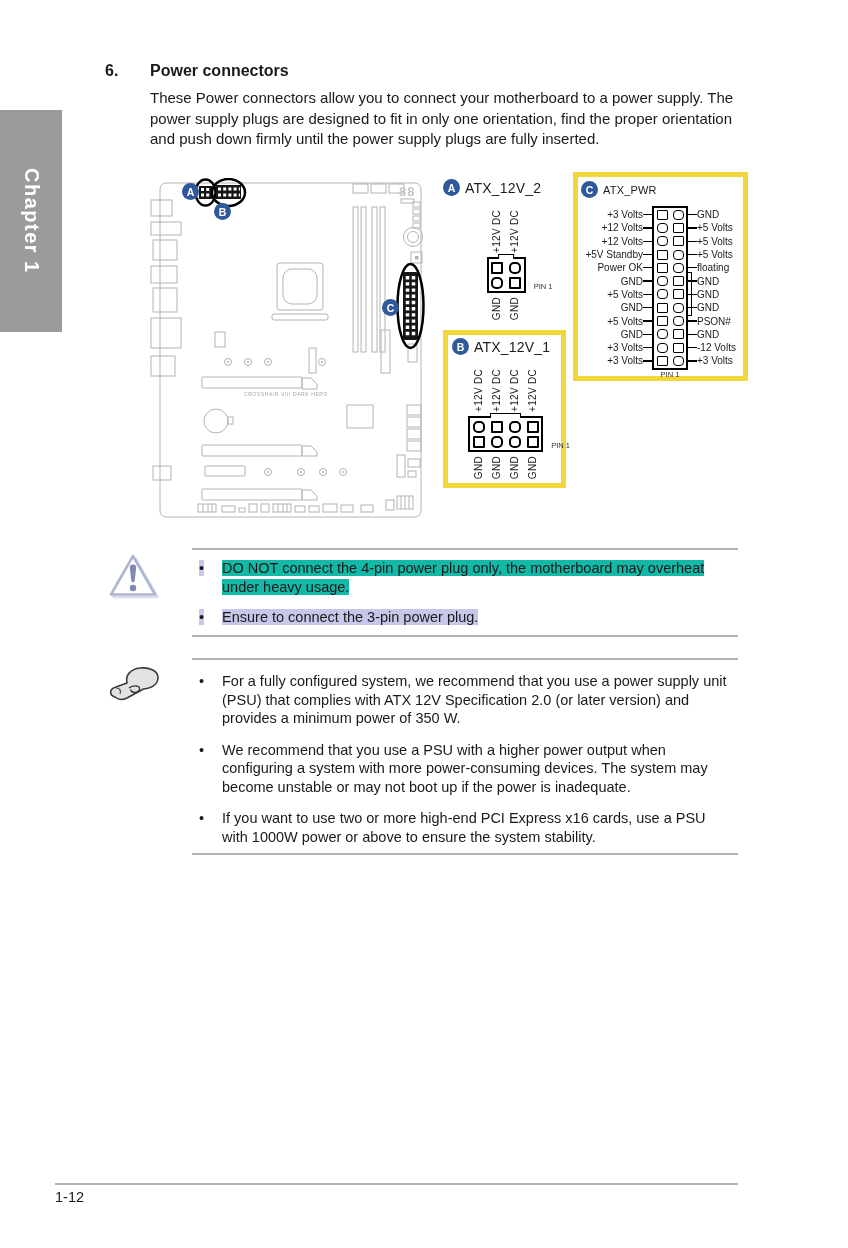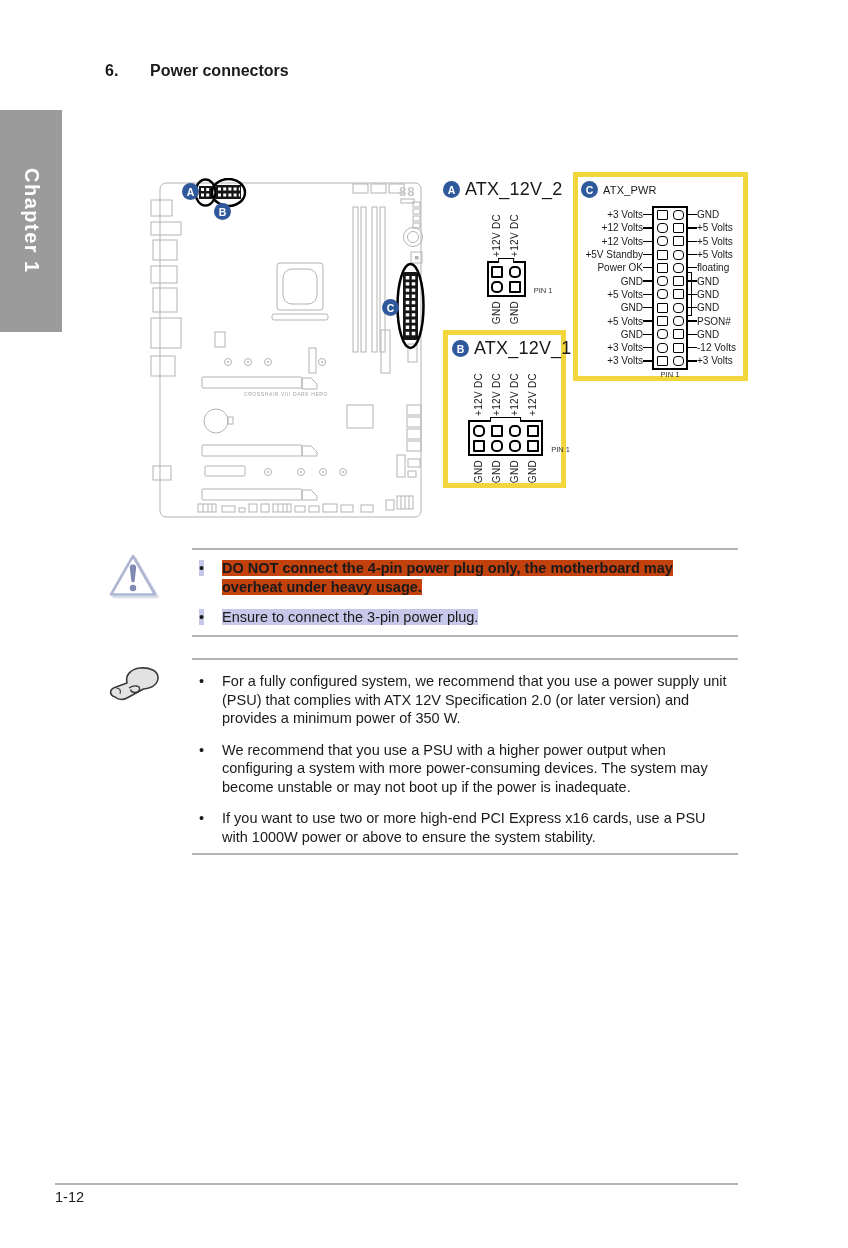--- a/index.html
+++ b/index.html
@@ -27,21 +27,21 @@
   .badge-a-board{left:182px;top:23px;}
   .badge-b-board{left:214px;top:43px;}
   .badge-c-board{left:382px;top:139px;}
 
   .panel{position:absolute;background:#fff;box-sizing:border-box;}
   .ybox{border:5px solid #f2d73c;}
   .panel-a{left:443px;top:19px;width:126px;}
   .panel-b{left:443px;top:170px;width:123px;height:158px;padding:3px 2px 0 4px;}
   .panel-c{left:573px;top:12px;width:175px;height:209px;padding:4px 3px 0 3px;}
   .panel-head{display:flex;align-items:center;gap:5px;}
-  .panel-title{font-size:18px;letter-spacing:0.2px;white-space:nowrap;}
+  .panel-title{font-size:14px;letter-spacing:0.2px;white-space:nowrap;}
 
   
   .conn-col{display:flex;flex-direction:column;align-items:center;margin-top:5px;}
   .vrow{display:flex;justify-content:center;}
   .vrow.top{height:52px;align-items:flex-end;margin-bottom:4px;}
   .vrow.bot{align-items:flex-start;margin-top:4px;}
   .vlab{width:18px;display:flex;justify-content:center;}
   .vtext{writing-mode:vertical-rl;transform:rotate(180deg);font-size:10px;line-height:1;
          letter-spacing:0.3px;white-space:nowrap;}
   .connbox{position:relative;border:2px solid #000;padding:2.5px;display:flex;flex-direction:column;
@@ -94,20 +94,21 @@
 <body>
 
 <div class="page">
 
   <div class="chapter-tab" style="background: rgb(155, 155, 155);">
     <span>Chapter 1</span>
   </div>
 
   <div class="sec-num">6.</div>
   <div class="sec-title">Power connectors</div>
+  <p class="intro">These Power connectors allow you to connect your motherboard to a power supply. The power supply plugs are designed to fit in only one orientation, find the proper orientation and push down firmly until the power supply plugs are fully inserted.</p>
 
   <div class="diagram">
 
     <svg class="board" viewBox="0 0 280 344">
       <g stroke="#b3b3b3" fill="none" stroke-width="1">
         <rect x="10" y="5" width="261" height="334" rx="6"></rect>
 
         <g>
           <rect x="1" y="22" width="21" height="16"></rect>
             <rect x="1" y="44" width="30" height="13"></rect>
@@ -473,21 +474,21 @@
   <svg class="warn-icon" width="54" height="50" viewBox="0 0 54 50">
     <path d="M28.5 7.5 L50.5 46 L6.5 46 Z" fill="none" stroke="#dadee9" stroke-width="2.6" stroke-linejoin="round"></path>
     <path d="M26 5 L48 43.5 L4 43.5 Z" fill="#fff" stroke="#aeb6d4" stroke-width="2.6" stroke-linejoin="round"></path>
     <path d="M26 13.5 C28.8 13.5 29.4 15.2 29.1 17.6 L27.7 29.8 C27.5 31.8 24.5 31.8 24.3 29.8 L22.9 17.6 C22.6 15.2 23.2 13.5 26 13.5 Z" fill="#8089b0"></path>
     <circle cx="26" cy="37" r="3.2" fill="#8089b0"></circle>
   </svg>
   <div class="warn-block">
     <div>
         <div class="n-item">
           <span class="n-bullet"><span class="hl" style="background: rgb(199, 200, 233);">•</span></span>
-          <div class="n-text"><span class="hl" style="background: #c2410c; font-weight: bold;">DO NOT connect the 4-pin power plug only, the motherboard may overheat under heavy usage.</span></div>
+          <div class="n-text"><span class="hl" style="background: #14b8a6;">DO NOT connect the 4-pin power plug only, the motherboard may overheat under heavy usage.</span></div>
         </div>
         <div class="n-item">
           <span class="n-bullet"><span class="hl" style="background: rgb(199, 200, 233);">•</span></span>
           <div class="n-text"><span class="hl" style="background: rgb(199, 200, 233);">Ensure to connect the 3-pin power plug.</span></div>
         </div>
       </div>
   </div>
 
   <svg class="note-icon" width="58" height="46" viewBox="0 0 58 46">
     <path d="M10 37 C4 35 4 29 11 27 L22 23 C20 15 26 9 35 8 C45 7 53 11 53 17.5 C53 24 47 28 38.5 29 L22 38 C17 40.5 13 39.5 10 37 Z" fill="#e2e2e2" stroke="#3a3a3a" stroke-width="1.6" stroke-linejoin="round"></path>

